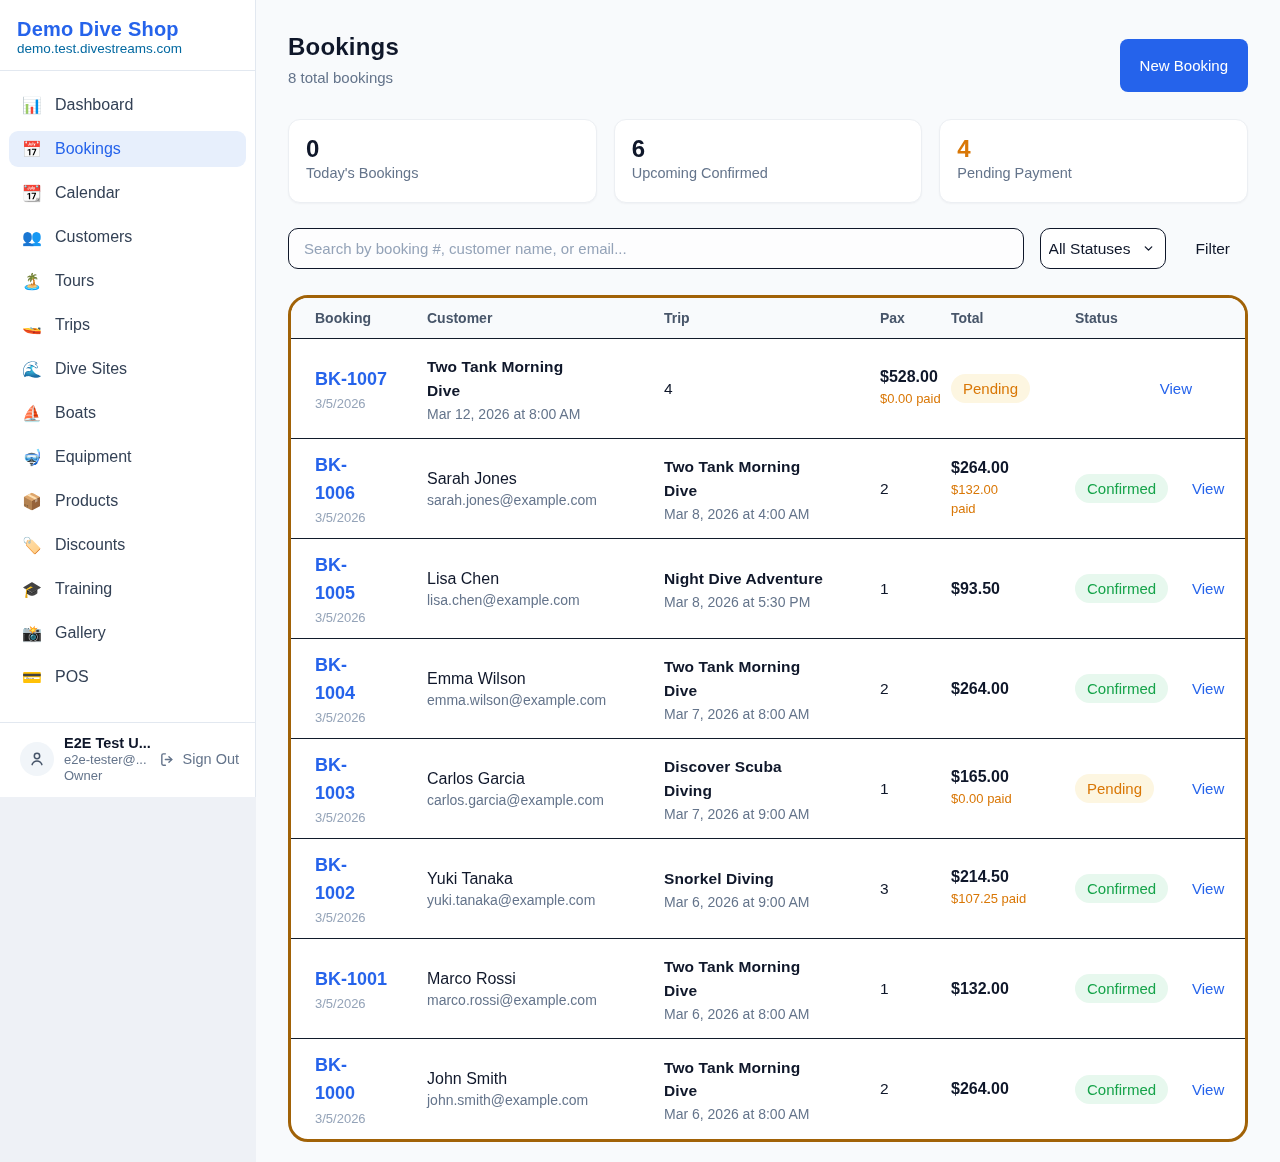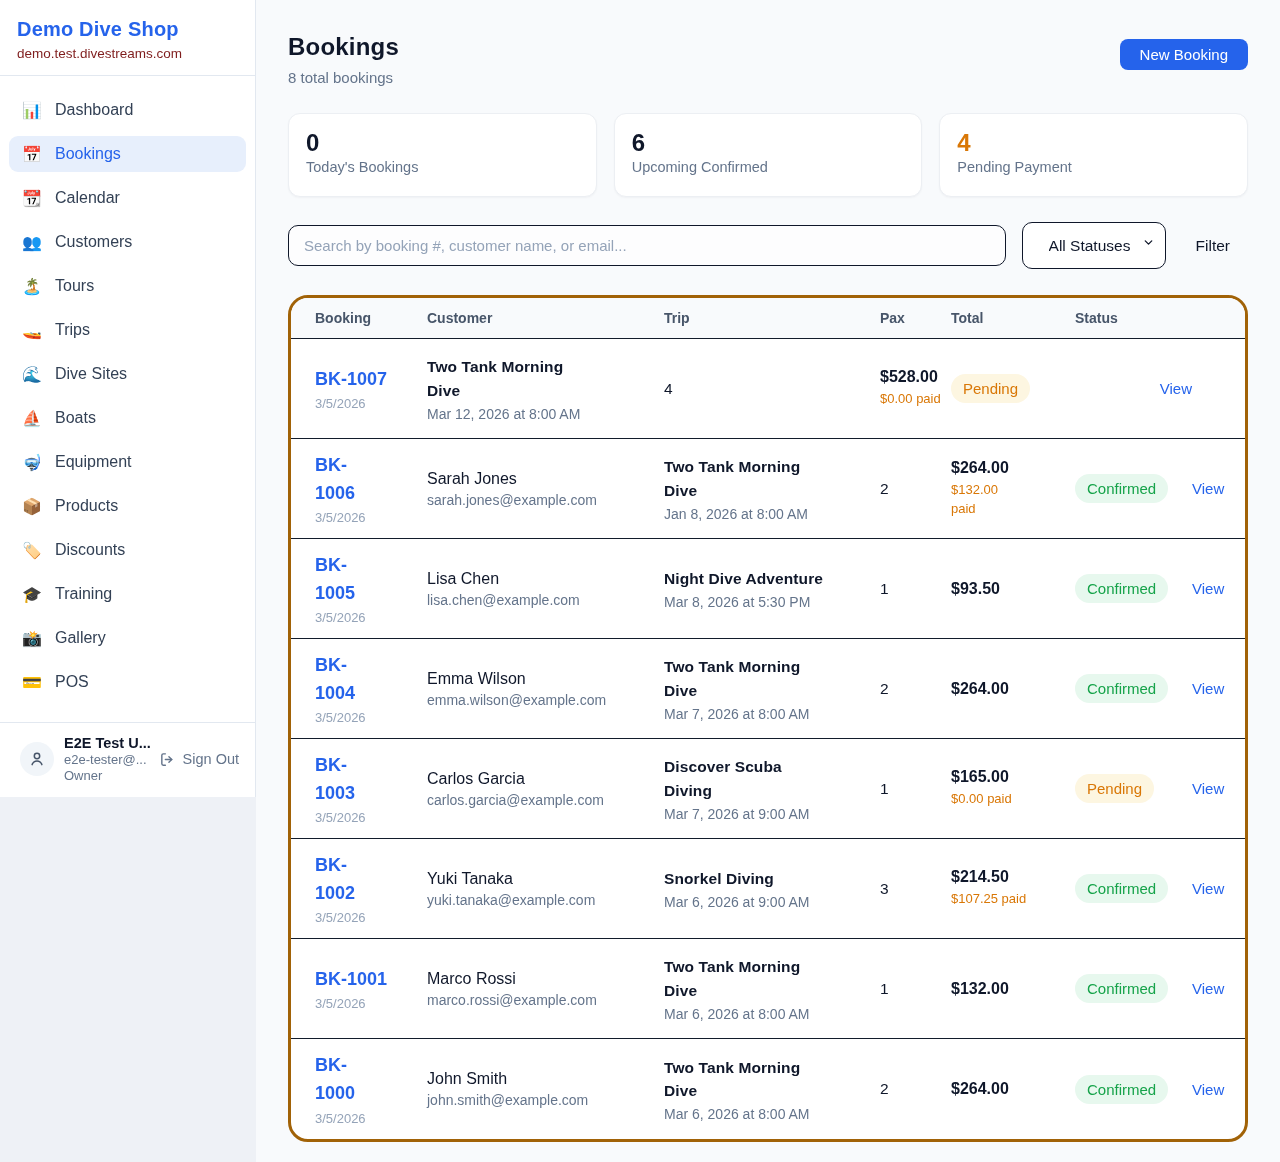--- a/index.html
+++ b/index.html
@@ -14,21 +14,21 @@
   
   .sidebar-col { width:256px; flex:0 0 256px; }
   .sidebar {
     background:#ffffff;
     border-right:1px solid #e2e8f0;
     height:797px;
     display:flex; flex-direction:column;
   }
   .side-head { padding:18px 17px 14px 17px; border-bottom:1px solid #e2e8f0; }
   .shop-name { color:#2563eb; font-size:20px; font-weight:bold; letter-spacing:.2px; }
-  .shop-domain { color:#7f1d1d; font-size:13.5px; margin-top:5px; }
+  .shop-domain { color:#0369a1; font-size:13.5px; }
   .nav { padding:16px 9px 0 9px; flex:1; }
   .nav-item {
     display:flex; align-items:center; gap:13px;
     height:36px; margin:0 0 8px 0; padding:0 13px;
     border-radius:9px; cursor:pointer;
     color:#334155; font-size:16px;
   }
   .nav-item .nav-icon { font-size:16px; width:20px; text-align:center; }
   .nav-item.active { background:#e7effc; color:#2563eb; font-weight:500; }
   .side-foot {
@@ -46,21 +46,21 @@
   .user-email, .user-role { font-size:13px; color:#64748b; margin-top:1px; white-space:nowrap; }
   .signout { display:flex; align-items:center; gap:7px; color:#64748b; font-size:14.5px; cursor:pointer; white-space:nowrap; }
   
   .main { flex:1; background:#f8fafc; padding:33px 32px 0 32px; }
   .main-head { display:flex; justify-content:space-between; align-items:flex-start; }
   .page-title { font-size:24px; font-weight:bold; color:#0f172a; letter-spacing:.2px; }
   .page-sub { font-size:15px; color:#64748b; margin-top:8px; }
   .btn-primary {
     background:#2563eb; color:#fff; border:none; cursor:pointer;
     font-family:inherit; font-size:15px; font-weight:500;
-    padding:0 20px; height:31px; border-radius:8px; margin-top:6px;
+    padding:0 20px; height:53px; border-radius:8px; margin-top:6px;
   }
   
   .stats { display:flex; gap:17px; margin-top:27px; }
   .stat-card {
     flex:1; background:#fff; border:1px solid #eceff3; border-radius:12px;
     box-shadow:0 1px 2px rgba(15,23,42,.04);
     padding:15px 17px; height:84px;
   }
   .stat-value { font-size:24px; font-weight:bold; color:#0f172a; }
   .stat-value.orange { color:#d97706; }
@@ -69,22 +69,22 @@
   .filter-row { display:flex; align-items:center; margin-top:25px; }
   .search-input {
     flex:1; height:41px; border:1px solid #0f172a; border-radius:10px;
     background:#fdfdfe; padding:0 15px; font-family:inherit; font-size:15px; color:#0f172a;
     outline:none;
   }
   .search-input::placeholder { color:#94a3b8; }
   .status-select-wrap { position:relative; margin-left:16px; }
   .status-select {
     appearance:none; -webkit-appearance:none;
-    height:47px; border:1px solid #0f172a; border-radius:10px;
-    background:#fff; padding:0 34px 0 26px;
+    height:41px; border:1px solid #0f172a; border-radius:10px;
+    background:#fff; padding:0 34px 0 8px;
     font-family:inherit; font-size:15.5px; color:#0f172a; cursor:pointer;
   }
   .select-chevron { position:absolute; right:11px; top:14px; pointer-events:none; }
   .filter-btn {
     background:none; border:none; cursor:pointer; font-family:inherit;
     font-size:15.5px; color:#0f172a; margin:0 10px 0 22px; padding:8px;
   }
   
   .table-card {
     margin-top:26px; background:#fff;
@@ -296,21 +296,21 @@
     <div class="cell">
       <div class="bk-id">BK-<br>1006</div>
       <div class="bk-date">3/5/2026</div>
     </div>
     <div class="cell">
       <div class="cust-name">Sarah Jones</div>
       <div class="cust-email">sarah.jones@example.com</div>
     </div>
     <div class="cell">
       <div class="trip-name">Two Tank Morning<br>Dive</div>
-      <div class="trip-time">Jan 8, 2026 at 8:00 AM</div>
+      <div class="trip-time">Mar 8, 2026 at 4:00 AM</div>
     </div>
     <div class="cell pax-cell">2</div>
     <div class="cell">
       <div class="total-amt">$264.00</div>
       <div class="total-paid">$132.00<br>paid</div>
     </div>
     <div class="cell">
       <span class="badge confirmed">Confirmed</span>
     </div>
     <div class="cell view-link">View</div>

